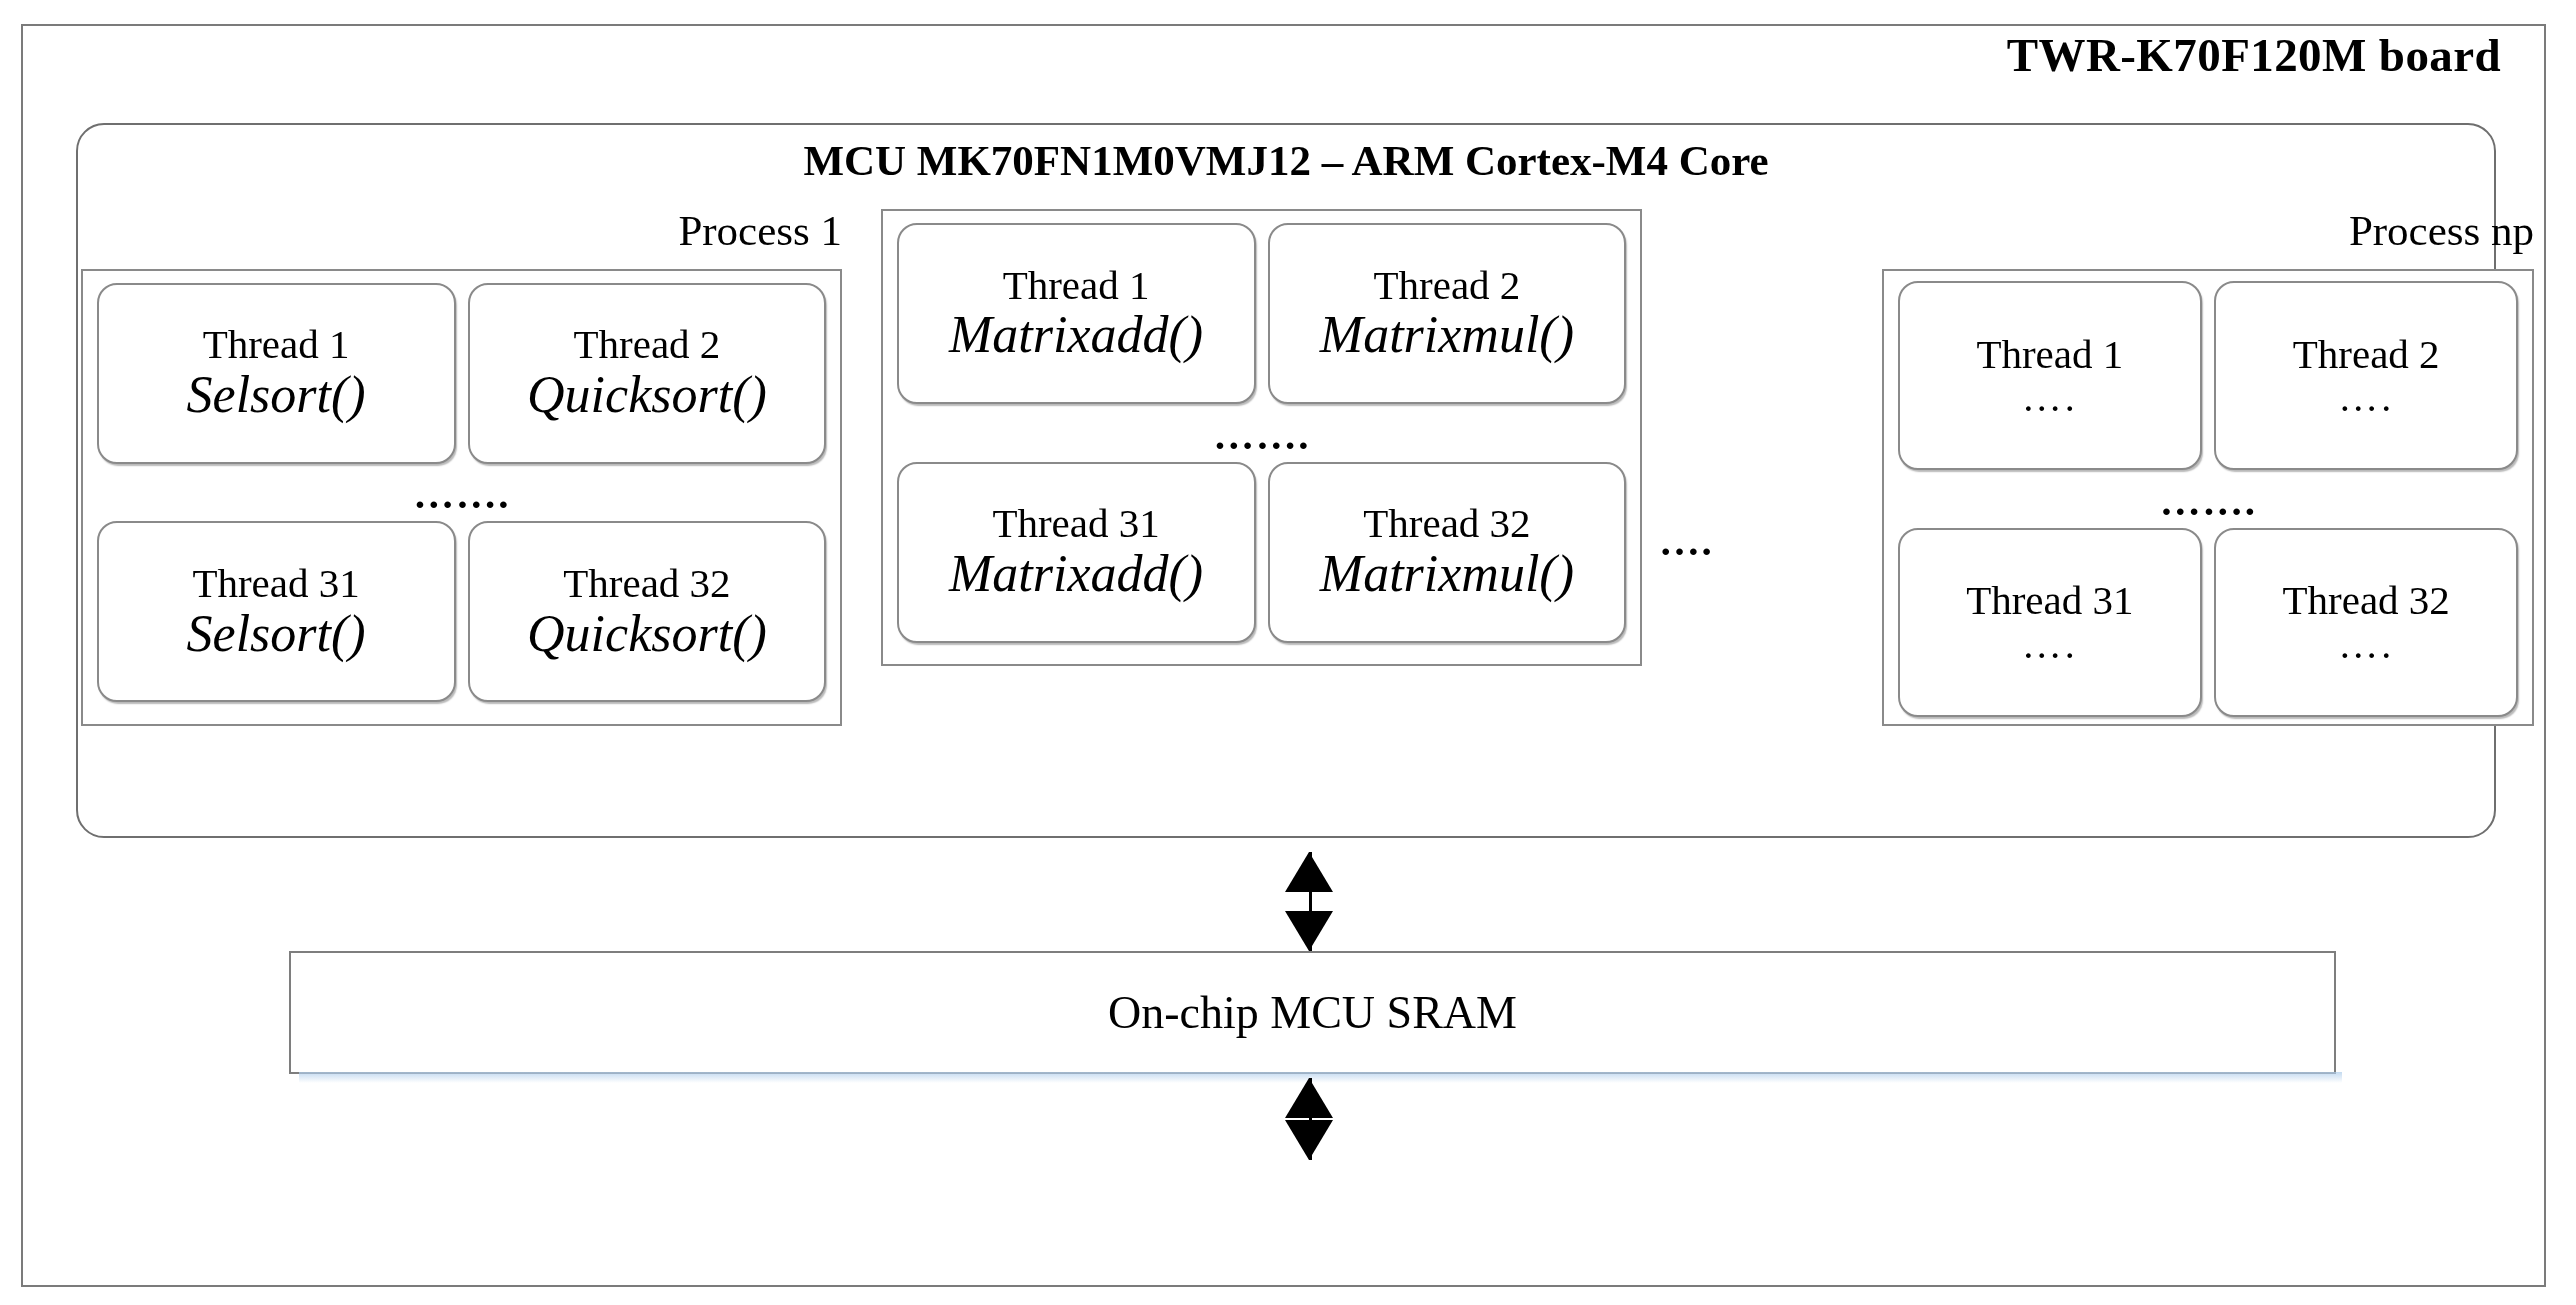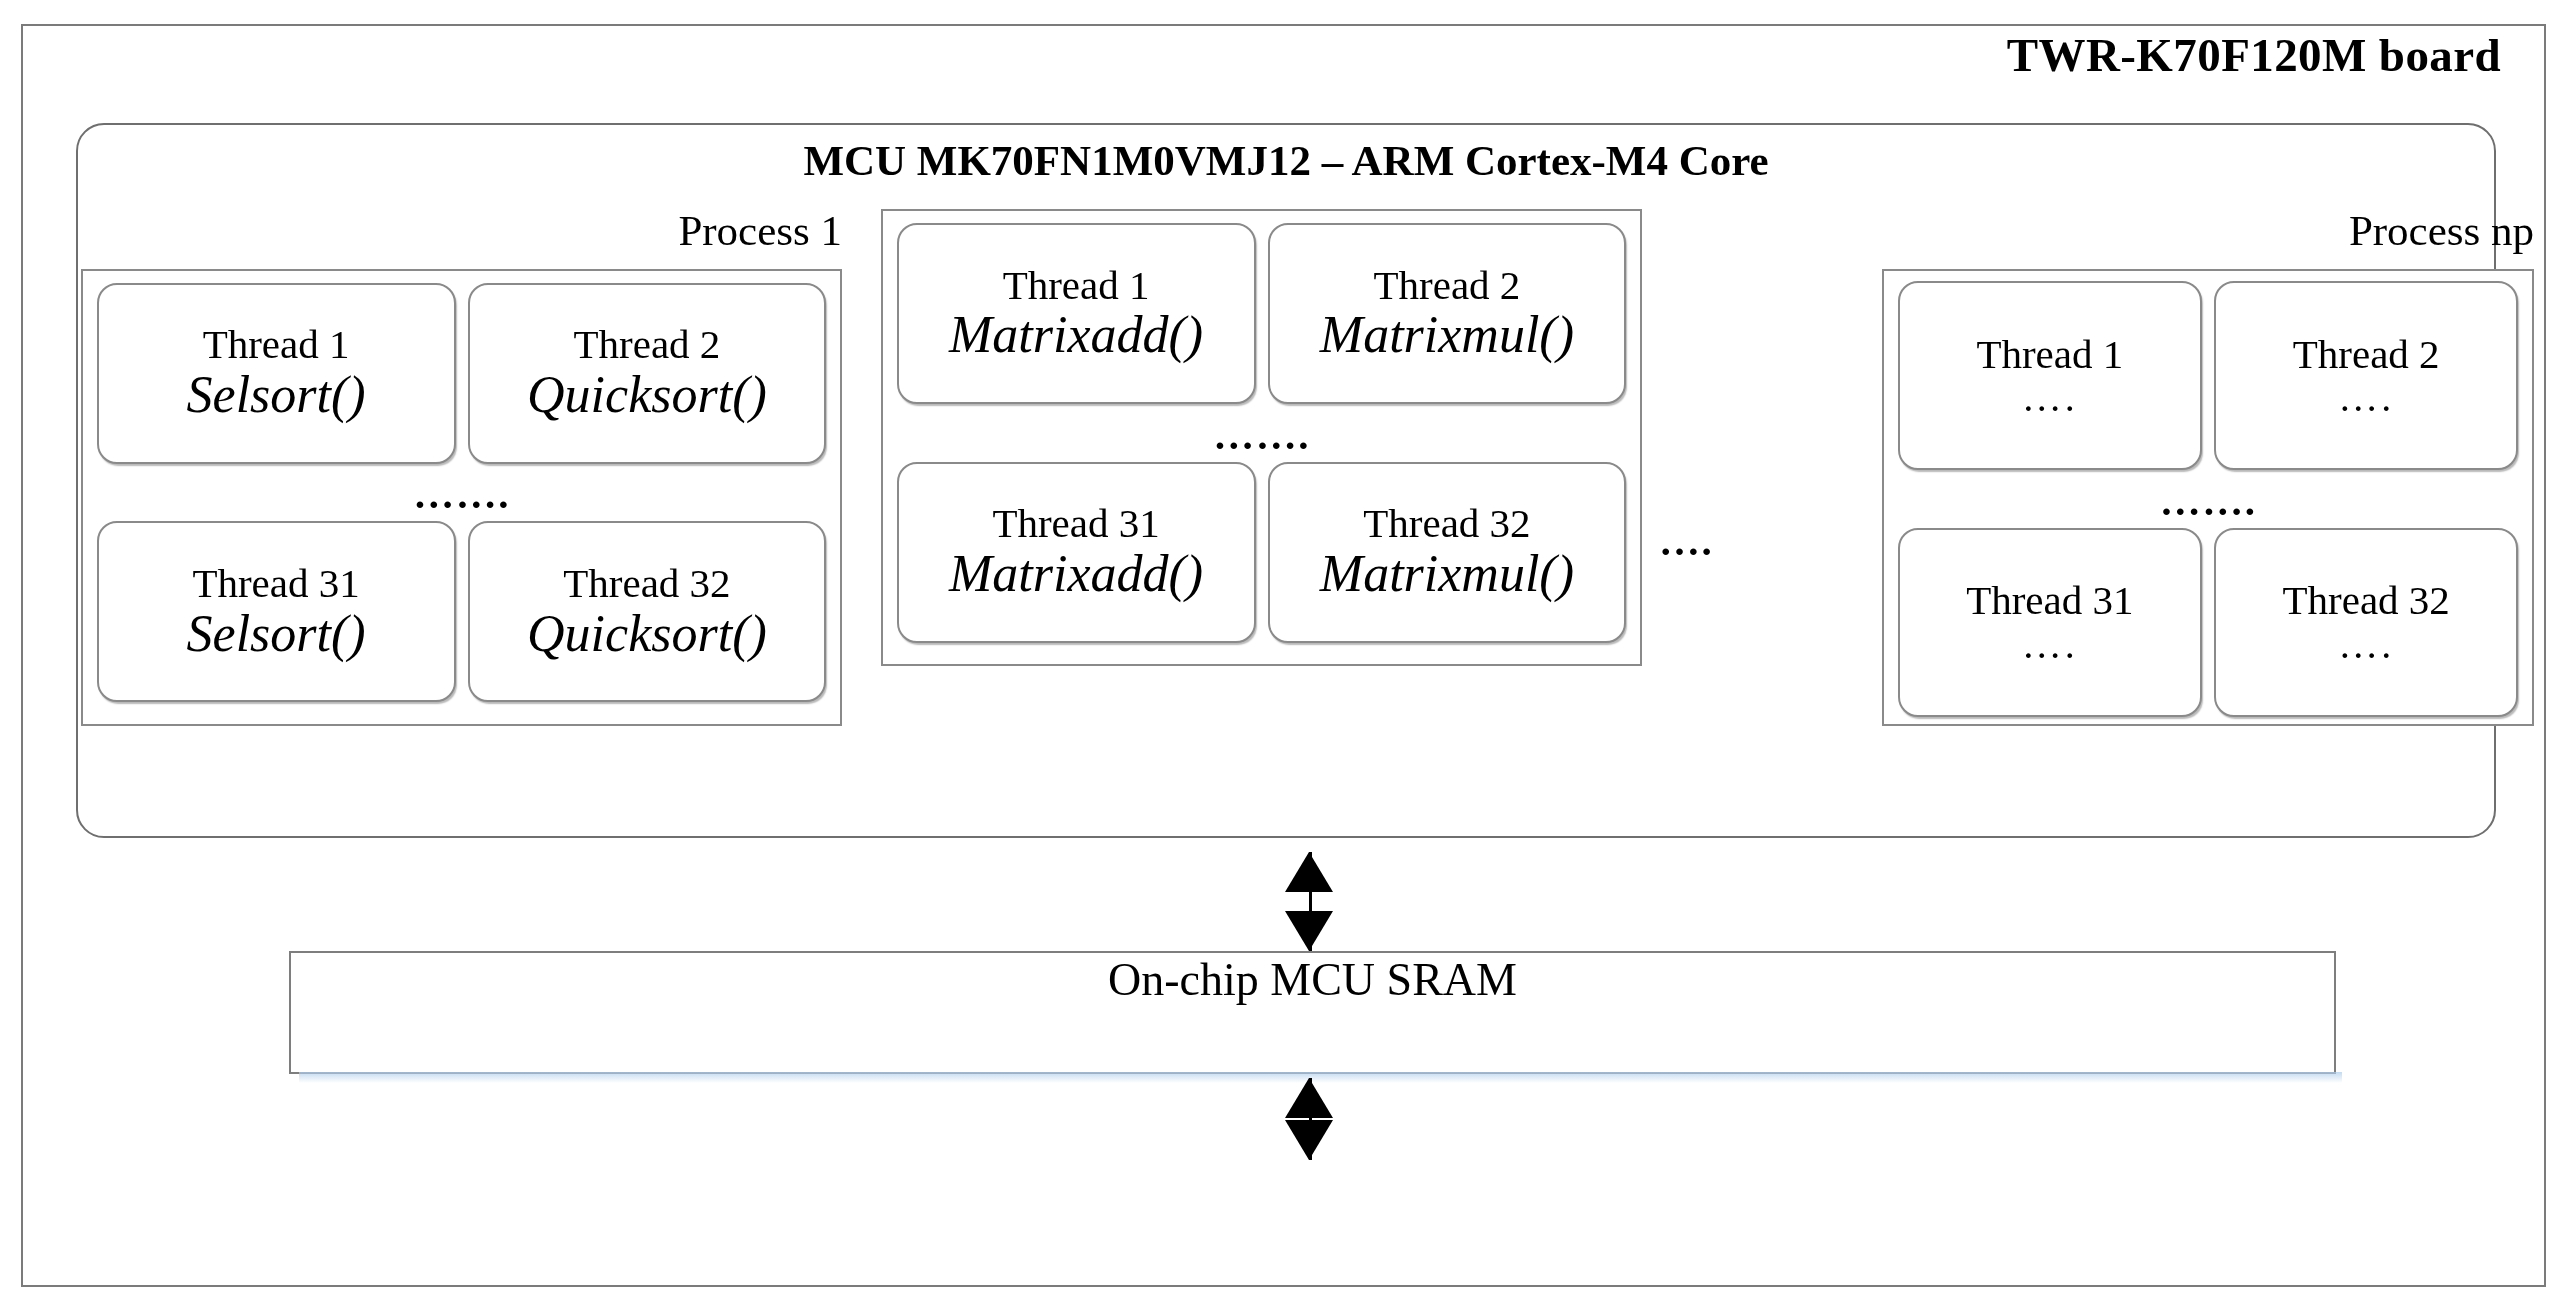--- a/index.html
+++ b/index.html
@@ -170,20 +170,21 @@
     line-height: 1;
   }
 
   
   .mem-box {
     position: absolute;
     border: 2.3px solid #7e7e7e;
     background: #ffffff;
     box-sizing: border-box;
     display: flex;
+    align-items: center;
     justify-content: center;
     font-size: 46px;
     white-space: nowrap;
   }
   .mem-box::after {
     content: "";
     position: absolute;
     left: 7.6px;
     right: -7.6px;
     bottom: -10.7px;

